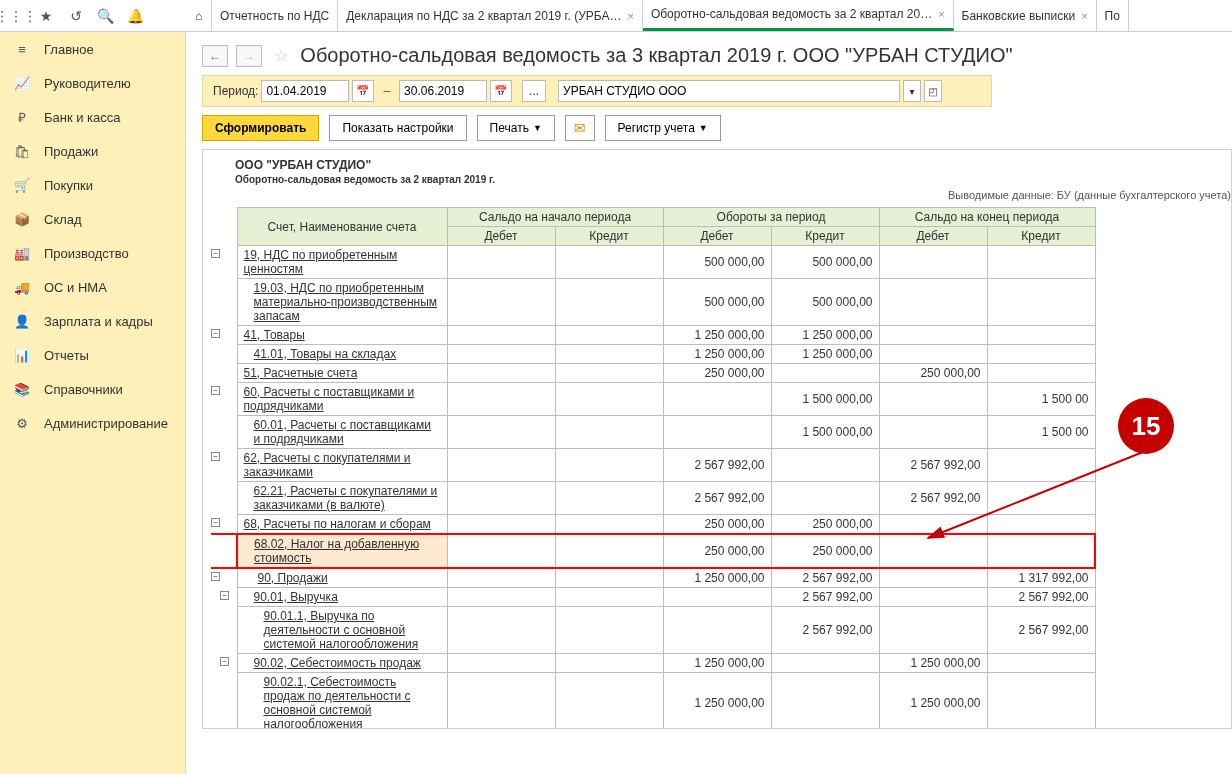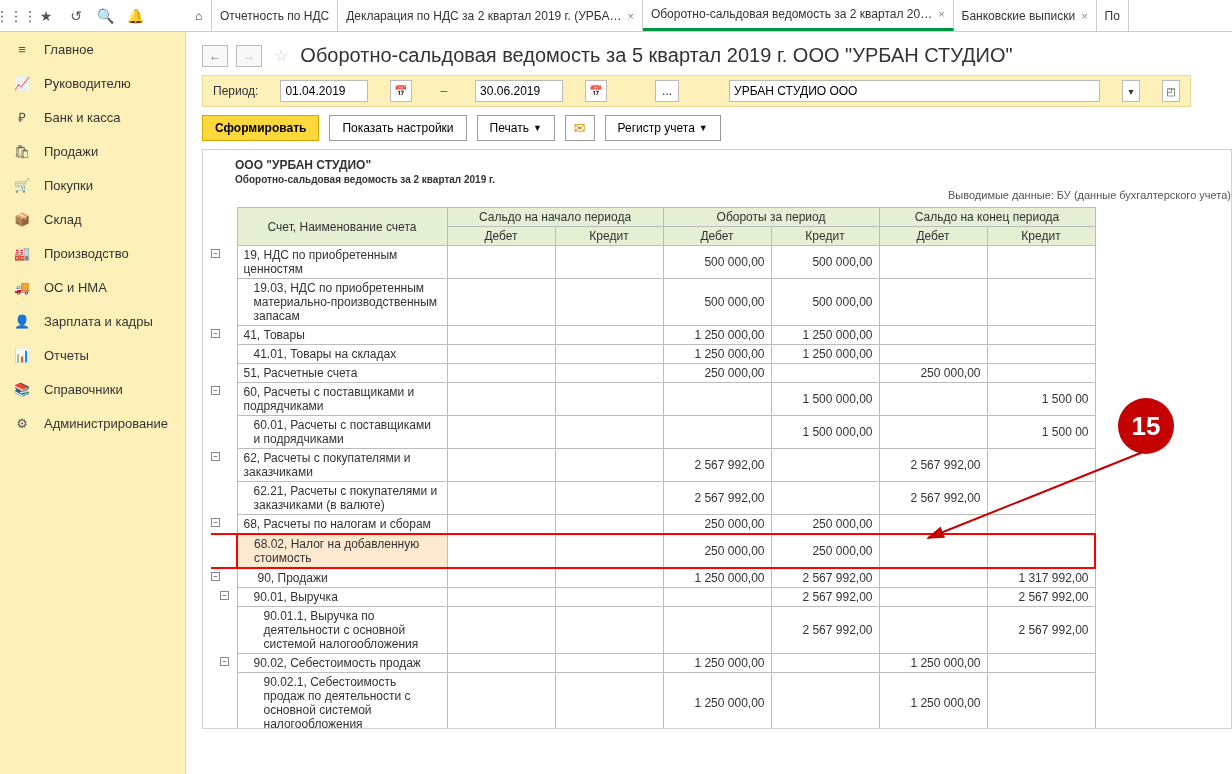--- a/index.html
+++ b/index.html
@@ -21,47 +21,47 @@
 .side-icon { width: 16px; height: 16px; display: inline-flex; align-items: center; justify-content: center; font-size: 13px; color: #555; }
 
 
 .main { position: absolute; left: 186px; top: 32px; right: 0; bottom: 0; overflow: auto; background: #fff; }
 .title-row { display: flex; align-items: center; padding: 12px 16px 8px 16px; gap: 8px; }
 .nav-btn { width: 26px; height: 22px; border: 1px solid #bbb; background: #f8f8f8; display: inline-flex; align-items: center; justify-content: center; cursor: pointer; font-size: 12px; color: #666; }
 .nav-btn.disabled { color: #bbb; }
 .star-title { font-size: 16px; color: #ccc; margin: 0 4px; }
 .page-title { font-size: 20px; color: #333; }
 
-.period-bar { background: #fdf0b9; height: 32px; display: flex; align-items: center; margin: 0 0 8px 16px; padding: 0 10px; gap: 22px; border: 1px solid #e8d898; width: fit-content; min-width: 790px; }
+.period-bar { background: #fdf0b9; height: 32px; display: flex; align-items: center; margin: 0 0 8px 16px; padding: 0 10px; gap: 3px; border: 1px solid #e8d898; width: fit-content; min-width: 790px; }
 .period-bar input[type=text] { height: 22px; border: 1px solid #bbb; background: #fff; padding: 0 4px; font-size: 12px; }
 .date-input { width: 88px; }
 .cal-btn { width: 22px; height: 22px; border: 1px solid #bbb; background: #fff; font-size: 11px; cursor: pointer; display:inline-flex;align-items:center;justify-content:center; }
 .dash { padding: 0 6px; color: #555; }
 .ellipsis-btn { width: 24px; height: 22px; border: 1px solid #bbb; background: #fff; cursor: pointer; display:inline-flex;align-items:center;justify-content:center; }
-.org-input { width: 371px; }
+.org-input { width: 342px; }
 .small-btn { width: 18px; height: 22px; border: 1px solid #bbb; background: #fff; cursor: pointer; font-size: 10px; display:inline-flex;align-items:center;justify-content:center; }
 
 .action-bar { display: flex; align-items: center; gap: 10px; padding: 0 0 8px 16px; }
 .btn { height: 26px; padding: 0 12px; border: 1px solid #999; background: #fff; cursor: pointer; font-size: 12px; display: inline-flex; align-items: center; }
 .btn.primary { background: #ffd83b; border-color: #d4a800; font-weight: bold; }
 .btn.icon-only { padding: 0 8px; background: #fff; }
 .envelope { color:#d98c00; font-size:14px; }
 
 .report-wrap { margin-left: 16px; border: 1px solid #d0d0d0; padding: 8px 0 0 8px; height: 580px; overflow: auto; }
 .org-name { font-size: 12px; font-weight: bold; padding-left: 24px; }
 .rep-title { font-size: 10px; font-weight: bold; padding-left: 24px; margin-top: 2px; }
 .sub-note { font-size: 11px; color: #555; padding-left: 24px; margin-top: 4px; text-align: right; }
 
 table.grid { border-collapse: collapse; margin-top: 6px; font-size: 12px; }
 table.grid th, table.grid td { border: 1px solid #bcbcbc; padding: 2px 6px; }
 table.grid th { background: #e4efd4; font-weight: normal; text-align: center; }
 th.acc-col { width: 210px; text-align: left; }
 th.num-col, td.num { width: 108px; }
 td.num { text-align: right; }
-td.acc { text-align: left; }
+td.acc { text-align: left; text-decoration: underline; }
 .exp-col { width: 8px; border: none !important; padding: 0 !important; vertical-align: top; }
 .exp-box { width: 9px; height: 9px; border: 1px solid #888; font-size: 8px; line-height: 7px; text-align: center; cursor: pointer; margin-top: 3px; background:#fff; }
 .hl-wrap td { border-top: 2px solid red !important; border-bottom: 2px solid red !important; }
 .hl-wrap td:first-of-type { }
 .hl-wrap td.first-cell { border-left: 2px solid red !important; background:#fce9d0; }
 .hl-wrap td:last-child { border-right: 2px solid red !important; }
 
 .badge { position: absolute; right: 58px; top: 398px; width: 56px; height: 56px; border-radius: 50%; background: #c40000; color: #fff; font-size: 26px; font-weight: bold; display: flex; align-items: center; justify-content: center; z-index: 10; }
 .arrow-line { position: absolute; z-index: 9; pointer-events:none; }
 </style>
@@ -150,21 +150,21 @@
       <span class="side-icon">⚙</span>
       <span>Администрирование</span>
     </div>
 </div>
 
 <div class="main">
   <div class="title-row">
     <span class="nav-btn">←</span>
     <span class="nav-btn disabled">→</span>
     <span class="star-title">☆</span>
-    <span class="page-title">Оборотно-сальдовая ведомость за 5 квартал 2019 г. ООО "УРБАН СТУДИО"</span>
+    <span class="page-title">Оборотно-сальдовая ведомость за 3 квартал 2019 г. ООО "УРБАН СТУДИО"</span>
   </div>
 
   <div class="period-bar">
     <span>Период:</span>
     <input type="text" class="date-input" value="01.04.2019" style="">
     <span class="cal-btn">📅</span>
     <span class="dash">–</span>
     <input type="text" class="date-input" value="30.06.2019" style="">
     <span class="cal-btn">📅</span>
     <span style="width:4px"></span>

